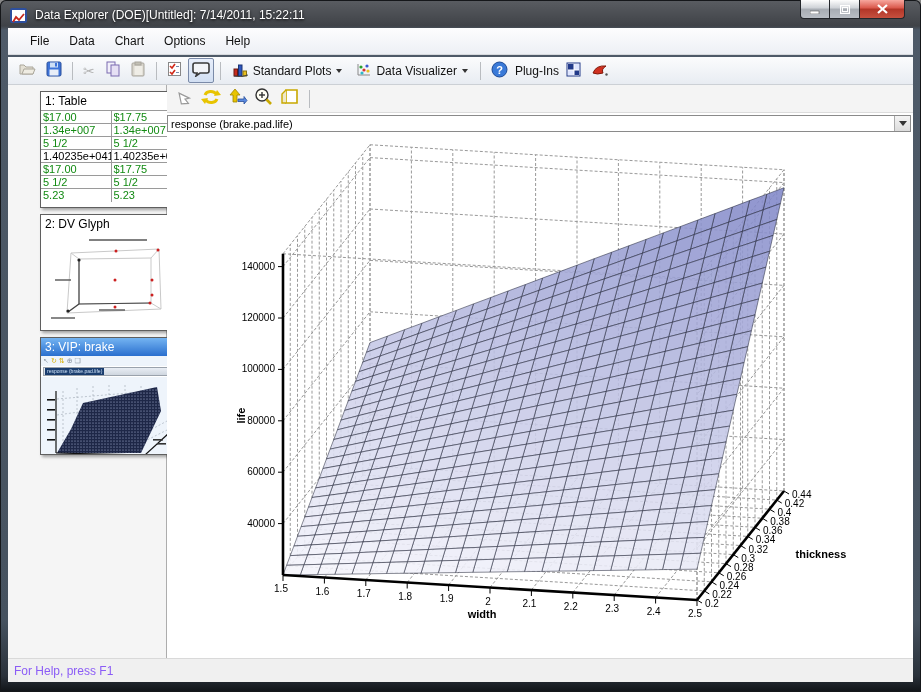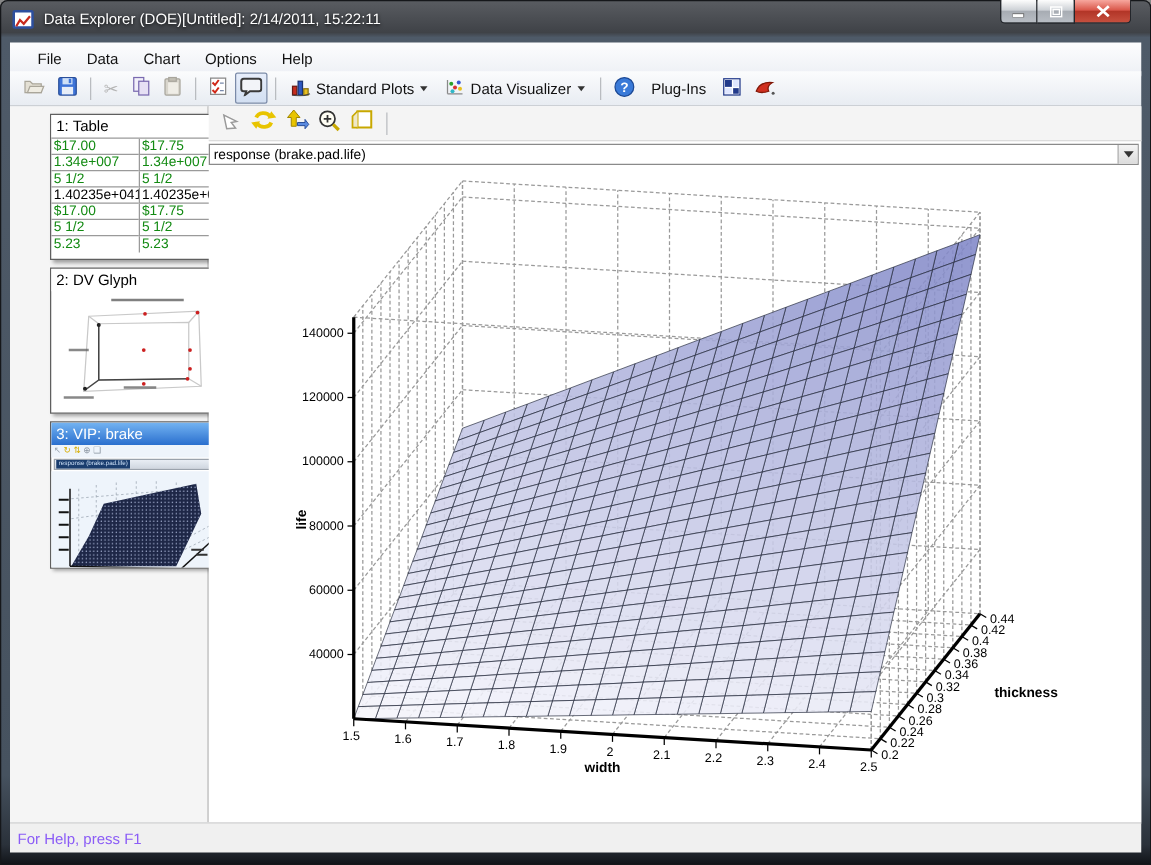--- a/index.html
+++ b/index.html
@@ -13,21 +13,21 @@
   .title-icon{width:17px;height:15px;background:#fff;border:2px solid #2d4f9e;border-radius:2px;margin-right:8px;position:relative;}
   .title-text{color:#fff;font-size:12px;text-shadow:0 1px 3px #000;}
   .winbtns{position:absolute;top:0;right:16px;display:flex;}
   .wbtn{height:19px;border:1px solid #23262b;border-top:none;display:flex;align-items:center;justify-content:center;
         background:linear-gradient(#fdfdfd,#cdd1d6 45%,#a7acb3 50%,#b9bec5);}
   .wbtn.min{width:30px;border-radius:0 0 0 4px;}
   .wbtn.max{width:30px;border-left:none;}
   .wbtn.close{width:45px;border-left:none;border-radius:0 0 4px 0;
         background:linear-gradient(#f7a79e,#d9574a 45%,#b23527 50%,#c6503f);}
   
-  .menubar{position:absolute;left:8px;right:8px;top:34px;height:27px;
+  .menubar{position:absolute;left:8px;right:8px;top:28px;height:27px;
         background:linear-gradient(#fdfdfe,#edf0f5);border-bottom:1px solid #d7dade;
         display:flex;align-items:center;padding-left:12px;}
   .menu-item{font-size:12px;color:#111;padding:4px 10px;cursor:default;}
   .toolbar{position:absolute;left:8px;right:8px;top:57px;height:28px;
         background:linear-gradient(#fbfcfd,#e8ecf2);border-bottom:1px solid #ccd0d5;
         display:flex;align-items:center;padding-left:6px;font-size:12px;color:#111;}
   .tsep{width:1px;height:18px;background:#b9bcc0;margin:0 5px;}
   .tb-btn{display:flex;align-items:center;padding:2px 3px;margin:0 1px;border:1px solid transparent;border-radius:2px;}
   .tb-btn.pressed{border:1px solid #7a8aa8;background:linear-gradient(#e7eefb,#d2dff2);}
   .tb-btn.labeled{padding:6px 5px;}
@@ -71,21 +71,21 @@
 <body>
 
 <div class="win">
 
   <div class="titlebar">
     <div class="title-icon">
       <svg width="13" height="11" viewBox="0 0 13 11">
           <polyline points="1,9 4,4 7,7 12,1" fill="none" stroke="#c82a1e" stroke-width="1.8"></polyline>
         </svg>
     </div>
-    <div class="title-text">Data Explorer (DOE)[Untitled]: 2/14/2011, 15:22:11</div>
+    <div class="title-text">Data Explorer (DOE)[Untitled]: 7/14/2011, 15:22:11</div>
   </div>
   <div class="winbtns">
     <div class="wbtn min">
         <svg width="10" height="9">
           <rect x="0" y="6" width="9" height="3" fill="#fff" stroke="#555" stroke-width="0.6"></rect>
         </svg>
       </div>
     <div class="wbtn max">
         <svg width="10" height="9">
           <rect x="0.5" y="0.5" width="9" height="8" fill="none" stroke="#fff" stroke-width="1.4"></rect>
@@ -185,21 +185,21 @@
       <span class="dn"></span>
     </span>
     <span class="tsep"></span>
     <span class="tb-btn">
         <span>
       <svg width="17" height="17">
             <circle cx="8.5" cy="8.5" r="7.5" fill="#3a7ad8" stroke="#1d4a96"></circle>
             <text x="8.5" y="12.5" font-size="11" font-family="Liberation Sans, sans-serif" font-weight="bold" fill="#fff" text-anchor="middle">?</text>
           </svg></span>
       </span>
-    <span class="lbl" style="margin:0 8px;">Plug-Ins</span>
+    <span class="lbl" style="margin:0 2px;">Plug-Ins</span>
     <span class="tb-btn">
         <span>
       <svg width="15" height="15">
             <rect x="1" y="1" width="13" height="13" fill="#fff" stroke="#223a8a"></rect>
             <rect x="2" y="2" width="5.5" height="5.5" fill="#223a8a"></rect>
             <rect x="8.5" y="8.5" width="4.5" height="4.5" fill="#223a8a"></rect>
             <rect x="8.5" y="2" width="4.5" height="5.5" fill="#dfe6ff"></rect>
             <rect x="2" y="8.5" width="5.5" height="4.5" fill="#dfe6ff"></rect>
           </svg></span>
       </span>

